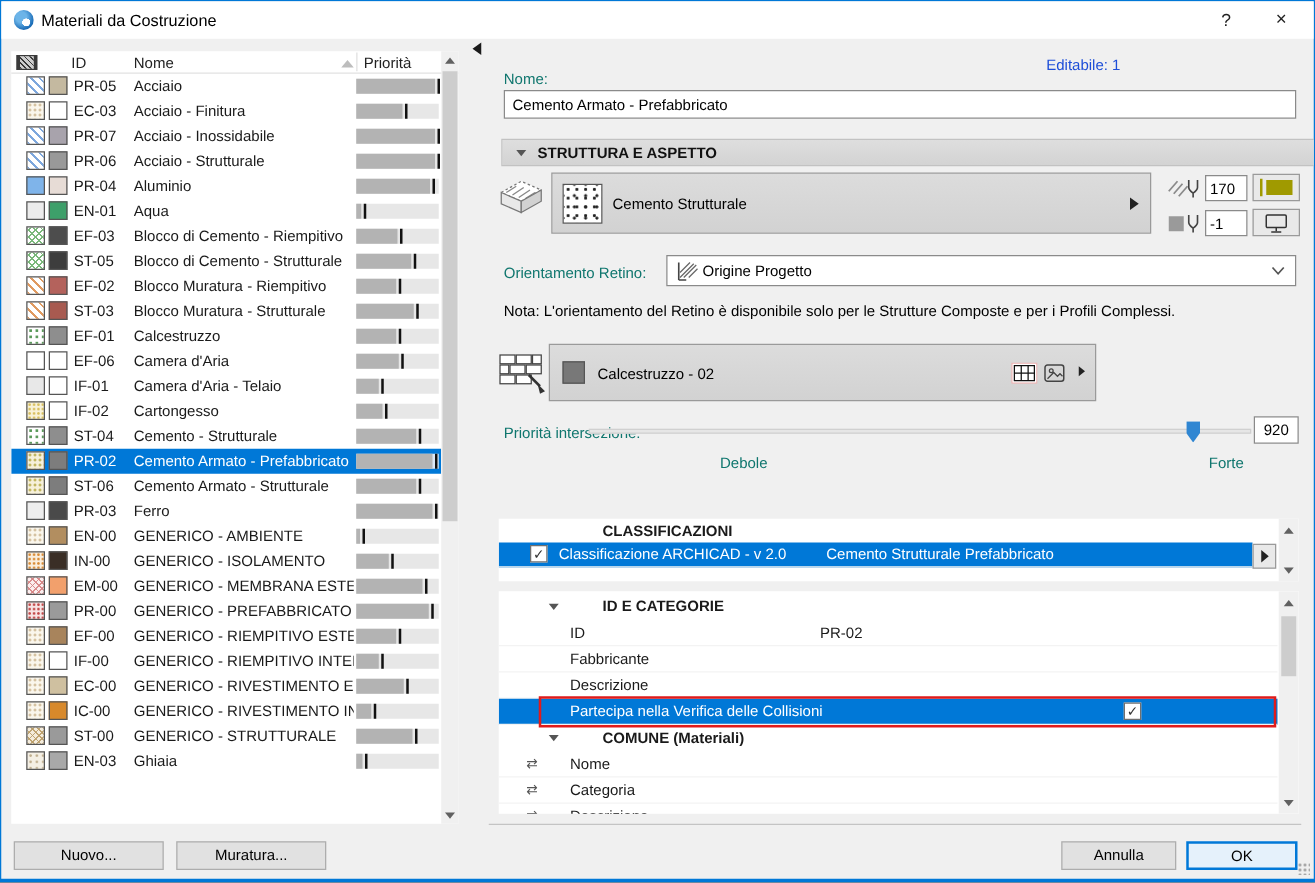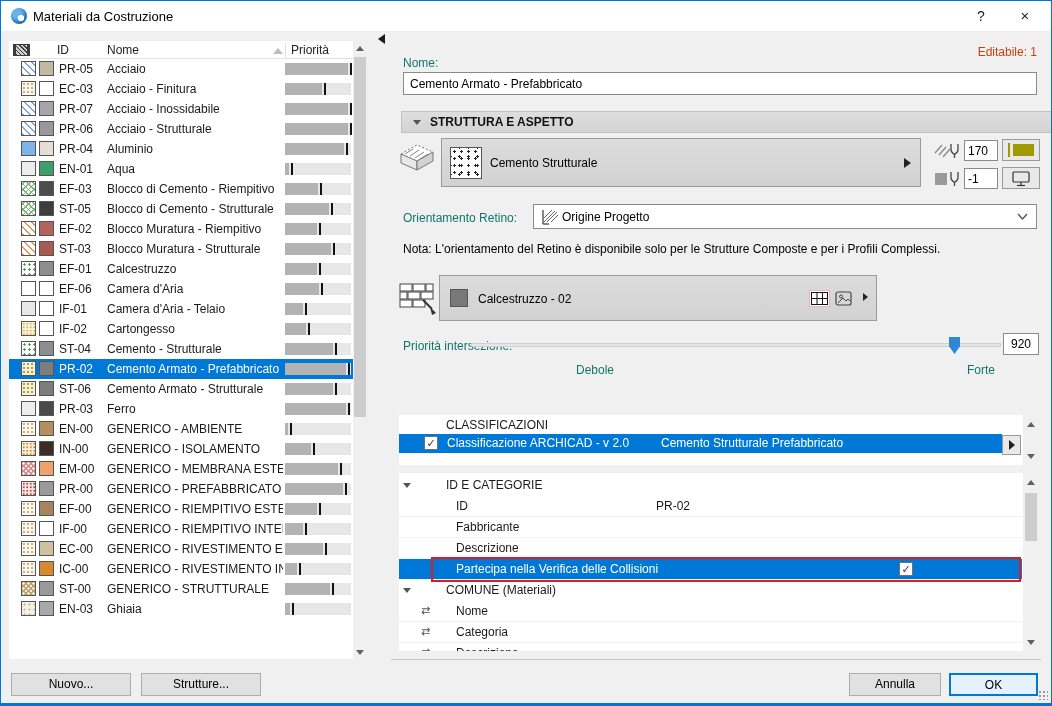--- a/index.html
+++ b/index.html
@@ -53,21 +53,21 @@
   .sb-up:before   { top:5px; border-bottom:5px solid #616161; }
   .sb-down:before { top:5px; border-top:5px solid #616161; }
   .sb-thumb { position:absolute; left:1px; width:12px; background:#cdcdcd; }
 
   
   .collapse-left { position:absolute; left:377px; top:33px; width:0; height:0;
                    border-top:5px solid transparent; border-bottom:5px solid transparent;
                    border-right:7px solid #1a1a1a; }
 
   
-  .editable { position:absolute; left:836px; top:44px; width:200px; text-align:right; color:#c2410c; }
+  .editable { position:absolute; left:836px; top:44px; width:200px; color:#1d4ed8; }
   .lbl { position:absolute; color:#0f766e; }
   .name-input { position:absolute; left:402px; top:71px; width:634px; height:23px;
                 border:1px solid #8a8a8a; background:#fff; font:12px "Liberation Sans",sans-serif;
                 padding:0 6px; color:#000; }
   .secbar { position:absolute; left:400px; width:764px; height:22px;
             background:linear-gradient(#dedede,#d3d3d3); border:1px solid #c2c2c2;
             font-weight:bold; color:#111; line-height:20px; }
   .secbar .sectxt { margin-left:28px; }
   .tri-dn { position:absolute; width:0; height:0; border-left:4px solid transparent;
             border-right:4px solid transparent; border-top:5px solid #555; }
@@ -98,21 +98,21 @@
   .slider-track { position:absolute; left:470px; top:342px; width:530px; height:4px;
                   background:#e6e6e6; border:1px solid #d0d0d0; }
   .slider-thumb { position:absolute; left:948px; top:336px; width:11px; height:17px; background:#2f86d2;
                   clip-path:polygon(0 0,100% 0,100% 55%,50% 100%,0 55%); }
   .val-box { position:absolute; left:1002px; top:332px; width:36px; height:22px; border:1px solid #8a8a8a;
              background:#fff; font:12px "Liberation Sans",sans-serif; text-align:center; padding:0; color:#000; }
 
   
   .pbox { position:absolute; left:398px; width:640px; background:#fff; overflow:hidden; }
   .prow { position:relative; height:21px; border-bottom:1px solid #f3f3f3; }
-  .prow.phead { font-weight:normal; border-bottom:none; }
+  .prow.phead { font-weight:bold; border-bottom:none;margin-left:36px; }
   .prow .plabel { position:absolute; left:57px; top:3px; white-space:nowrap; }
   .prow.phead .plabel { left:47px; }
   .prow .pvalue { position:absolute; left:257px; top:3px; white-space:nowrap; }
   .prow.sel { background:#0078d7; color:#fff; }
   .prow .tri-dn { left:4px; top:8px; }
   .linkicon { position:absolute; left:22px; top:3px; font-family:"DejaVu Sans",sans-serif;
               font-size:11px; color:#555; }
   .checkbox { position:absolute; top:3px; width:14px; height:14px; background:#fff; border:1px solid #707070;
               text-align:center; line-height:13px; font-family:"DejaVu Sans",sans-serif; font-size:11px; color:#333; }
   .annot-red { position:absolute; left:32px; top:84px; width:590px; height:25px;
@@ -634,18 +634,18 @@
     <div class="vscroll" style="width:16px; height:178px">
       <span class="sb-arrow sb-up" style="top:2px; left:1px"></span>
       <span class="sb-thumb" style="top:20px; height:48px; left:2px"></span>
       <span class="sb-arrow sb-down" style="bottom:2px; left:1px"></span>
     </div>
   </div>
 
   <div class="divider"></div>
 
   <div class="btn btn-new">Nuovo...</div>
-  <div class="btn btn-del">Strutture...</div>
+  <div class="btn btn-del">Muratura...</div>
   <div class="btn btn-cancel">Annulla</div>
   <div class="btn btn-ok">OK</div>
   <div class="grip"></div>
 
 </div>
 
 </body></html>

